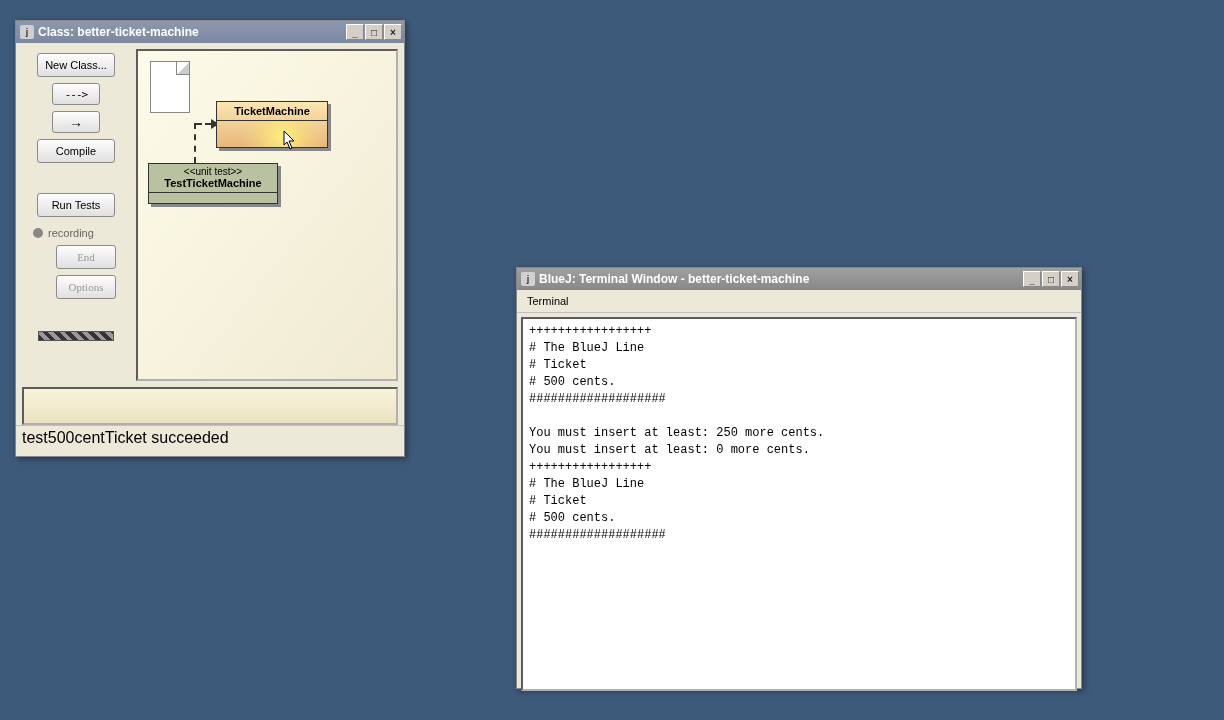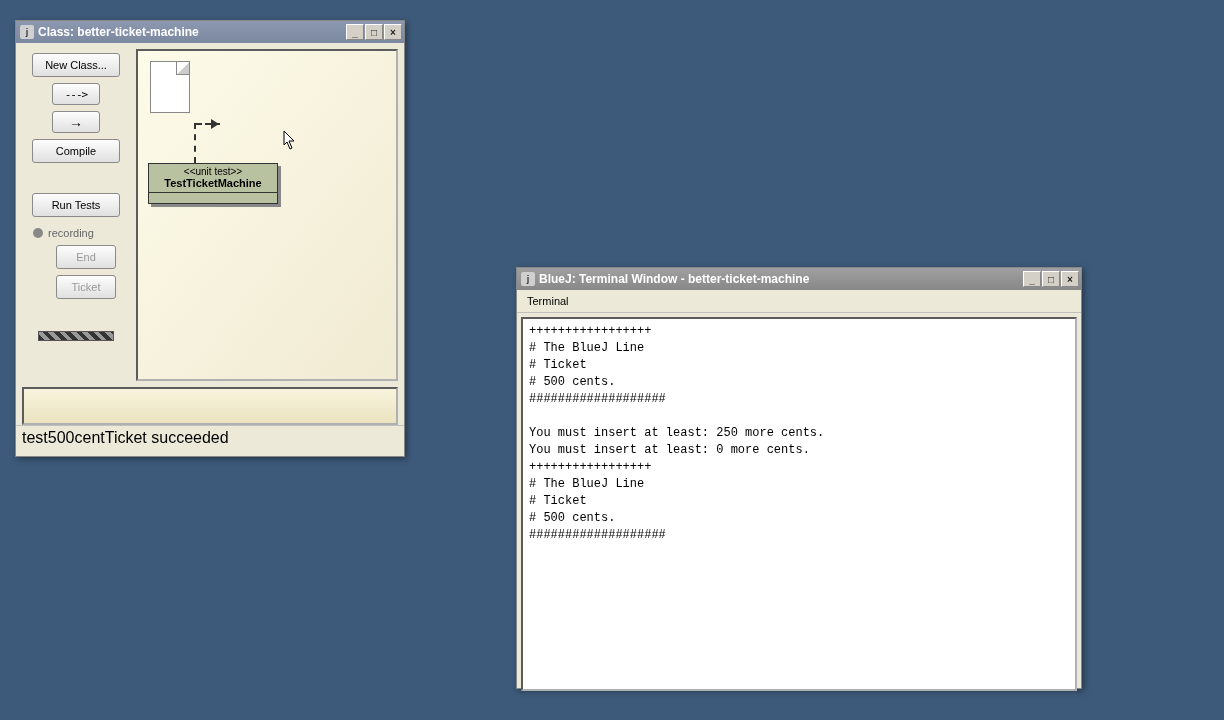--- a/index.html
+++ b/index.html
@@ -81,31 +81,31 @@
   }
   .sidebar {
     width: 120px;
     padding: 10px 6px;
     display: flex;
     flex-direction: column;
     align-items: center;
     gap: 6px;
   }
   .btn {
-    width: 88px; height: 24px;
+    width: 78px; height: 24px;
     background: linear-gradient(to bottom, #fdfdfd, #e0e0e0);
     border: 1px solid #8a8a8a;
     border-radius: 3px;
     font-size: 11px;
     color: #000;
     cursor: pointer;
     display: flex; align-items: center; justify-content: center;
   }
   .btn-sm { width: 48px; height: 22px; }
-  .btn-disabled { color: #999; }
+  .btn-disabled { color: #999; font-family: Liberation Serif, serif; }
   .arrow-dashed {
     font-family: monospace; letter-spacing: -1px;
   }
   .recording-row {
     display: flex; align-items: center; gap: 5px;
     width: 86px; margin-top: 4px;
     color: #666;
   }
   .rec-dot { width: 10px; height: 10px; border-radius: 50%; background: #888; }
   .side-gap { height: 18px; }
@@ -241,27 +241,31 @@
       <button class="btn btn-sm arrow-dashed">---&gt;</button>
       <button class="btn btn-sm" style="font-size:14px">→</button>
       <button class="btn">Compile</button>
       <div class="side-gap"></div>
       <button class="btn">Run Tests</button>
       <div class="recording-row">
         <span class="rec-dot"></span>
         <span>recording</span>
       </div>
       <button class="btn btn-disabled" style="width:60px;margin-left:20px">End</button>
-      <button class="btn btn-disabled" style="width:60px;margin-left:20px">Ticket</button>
+      <button class="btn btn-disabled" style="width:60px;margin-left:20px">Options</button>
       <div class="progress-strip"></div>
     </div>
     <div class="canvas">
       <div class="doc-icon"></div>
       <div class="dep-arrow-down"></div>
       <div class="dep-arrow"></div>
+      <div class="class-box" id="ticketmachine">
+        <div class="hdr">TicketMachine</div>
+        <div class="body"></div>
+      </div>
       <div class="class-box" id="testticketmachine">
         <div class="stereo">&lt;&lt;unit test&gt;&gt;</div>
         <div class="hdr">TestTicketMachine</div>
         <div class="body" style="height:10px"></div>
       </div>
       <svg class="cursor-icon" viewBox="0 0 20 26">
         <path d="M6 2 L6 16 L9 13 L12 20 L14 19 L11 12 L16 12 Z" fill="#fff" stroke="#000" stroke-width="1"></path>
       </svg>
     </div>
   </div>

